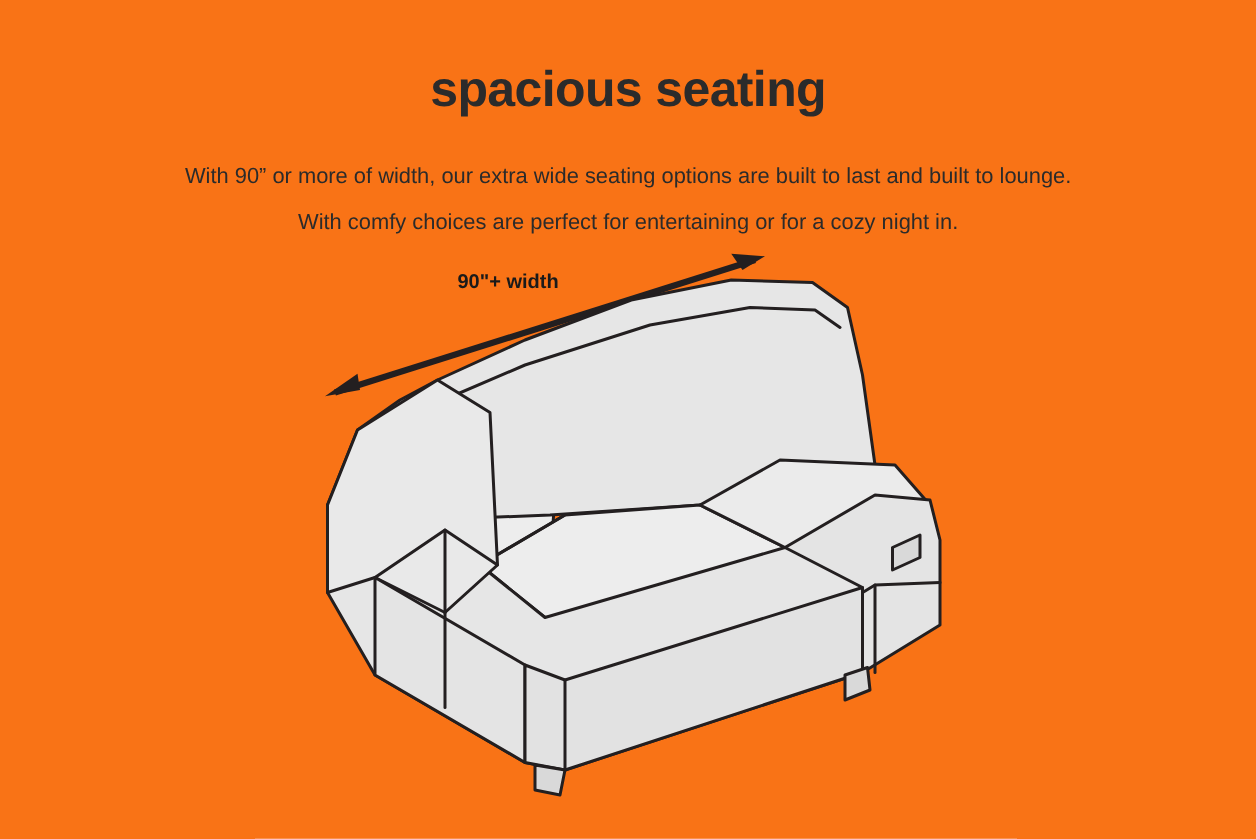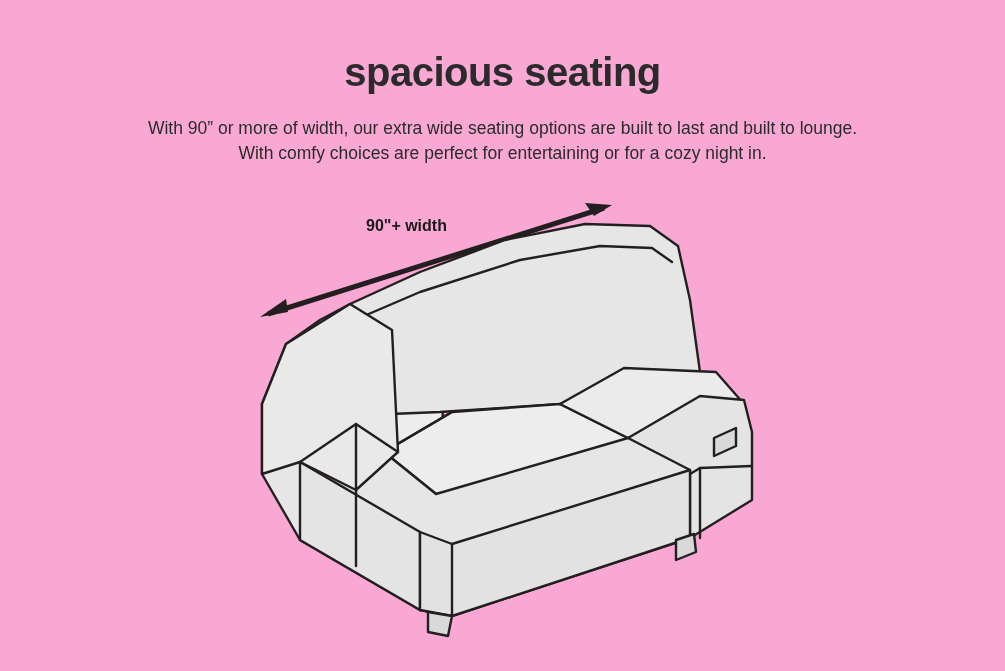--- a/index.html
+++ b/index.html
@@ -12,21 +12,21 @@
     height: 671px;
     font-family: "Liberation Sans", sans-serif;
     color: #231f20;
     overflow: hidden;
     position: relative;
   }
   .page {
     position: relative;
     width: 1005px;
     height: 671px;
-    background: #f9a8d4;
+    background: #f97316;
     text-decoration: underline;
   }
   .headline {
     position: absolute;
     top: 50px;
     left: 0;
     width: 1005px;
     text-align: center;
     font-size: 40px;
     font-weight: bold;
@@ -40,20 +40,21 @@
     left: 0;
     width: 1005px;
     text-align: center;
     font-size: 17.5px;
     font-weight: normal;
     color: #2b2b2b;
     line-height: 1.45;
   }
   .subcopy .line {
     display: block;
+    margin-top: 12px;
   }
   .dimension-label {
     position: absolute;
     top: 217px;
     left: 366px;
     font-size: 16px;
     font-weight: bold;
     color: #1a1a1a;
     white-space: nowrap;
   }

